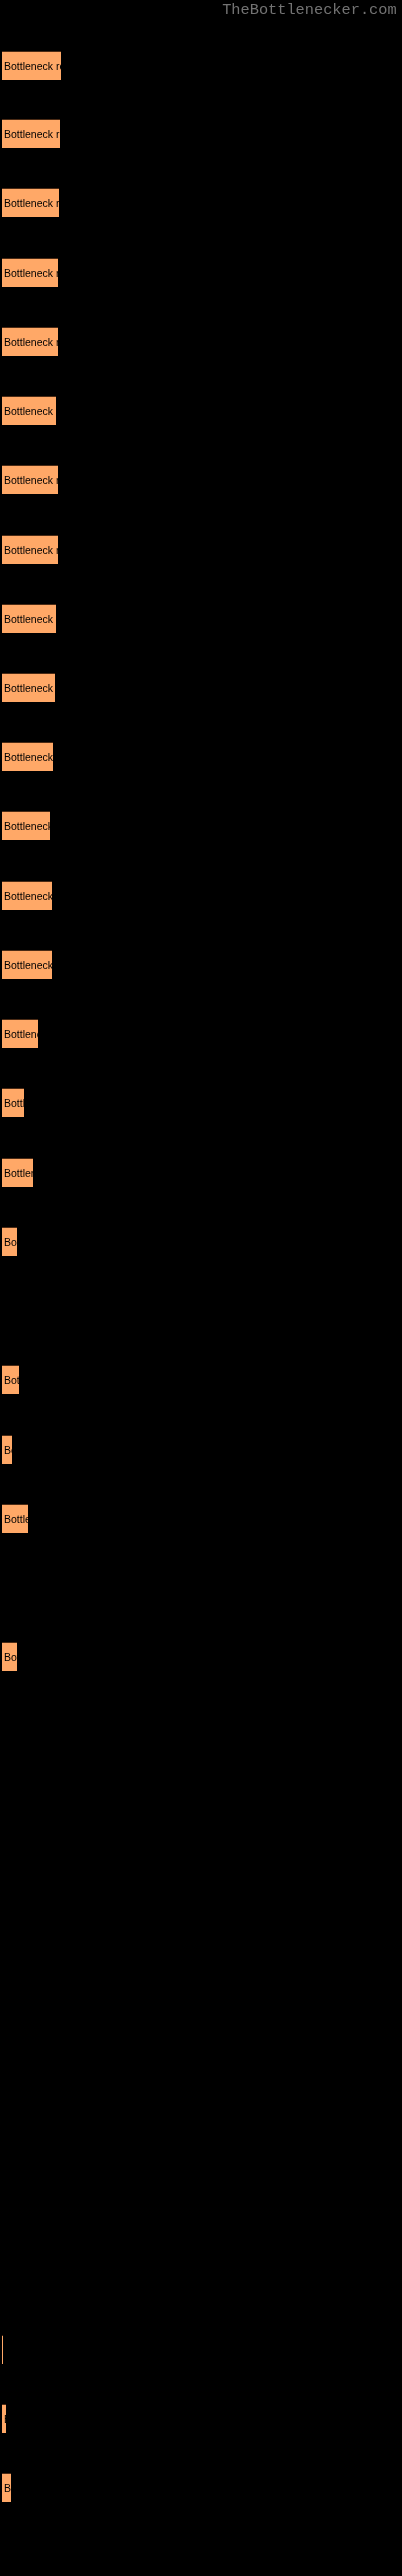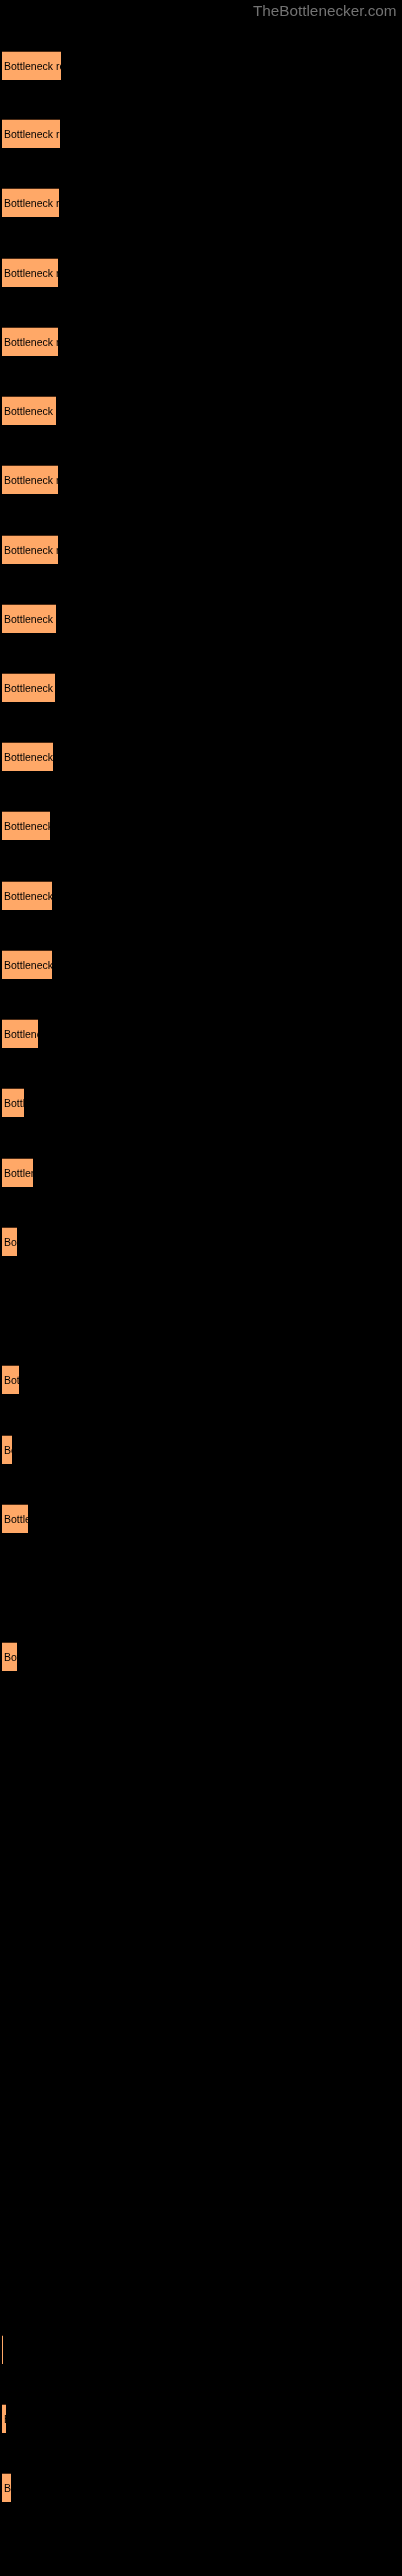--- a/index.html
+++ b/index.html
@@ -24,21 +24,21 @@
     height: 2576px;
     background: #000000;
   }
 
   .site-title {
     position: absolute;
     right: 6.4px;
     top: 1.6px;
     color: #737373;
     font-size: 15.3px;
-    font-family: Liberation Sans, sans-serif;
+    font-family: Liberation Mono, monospace;
     letter-spacing: 0px;
     white-space: nowrap;
     line-height: 17.7px;
   }
 
   .plot-area {
     position: absolute;
     left: 0;
     top: 0;
     width: 403px;

